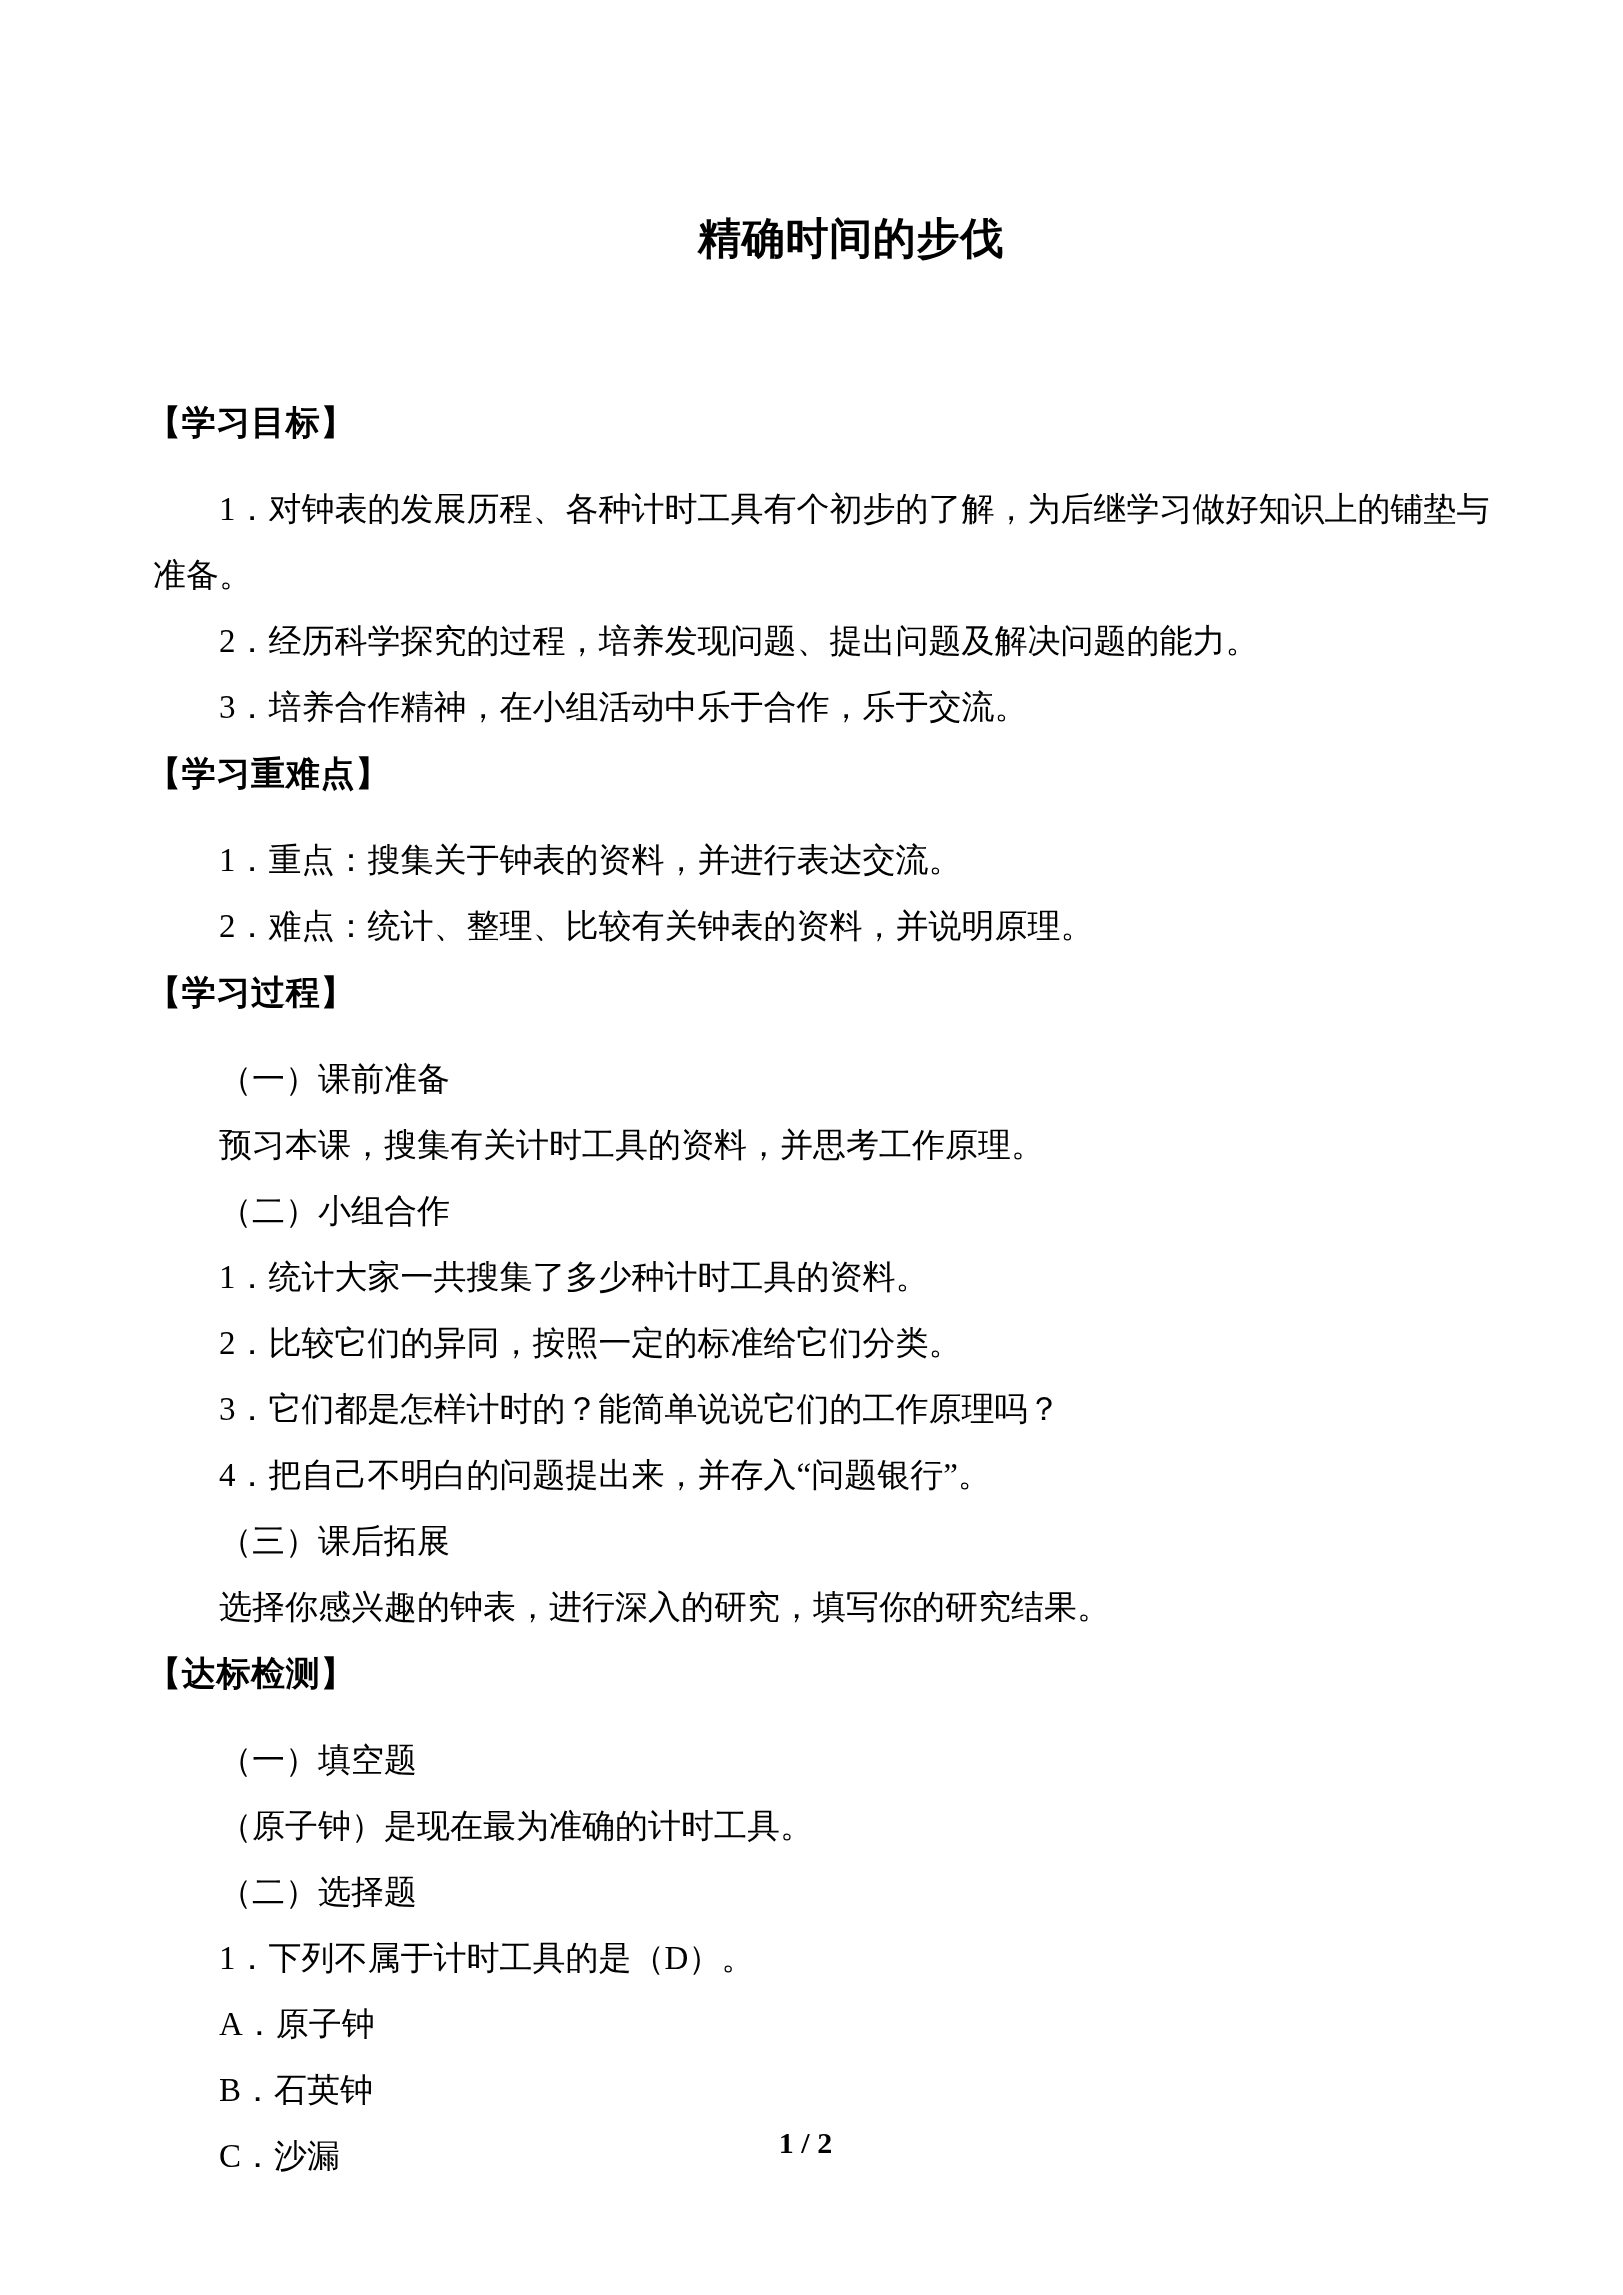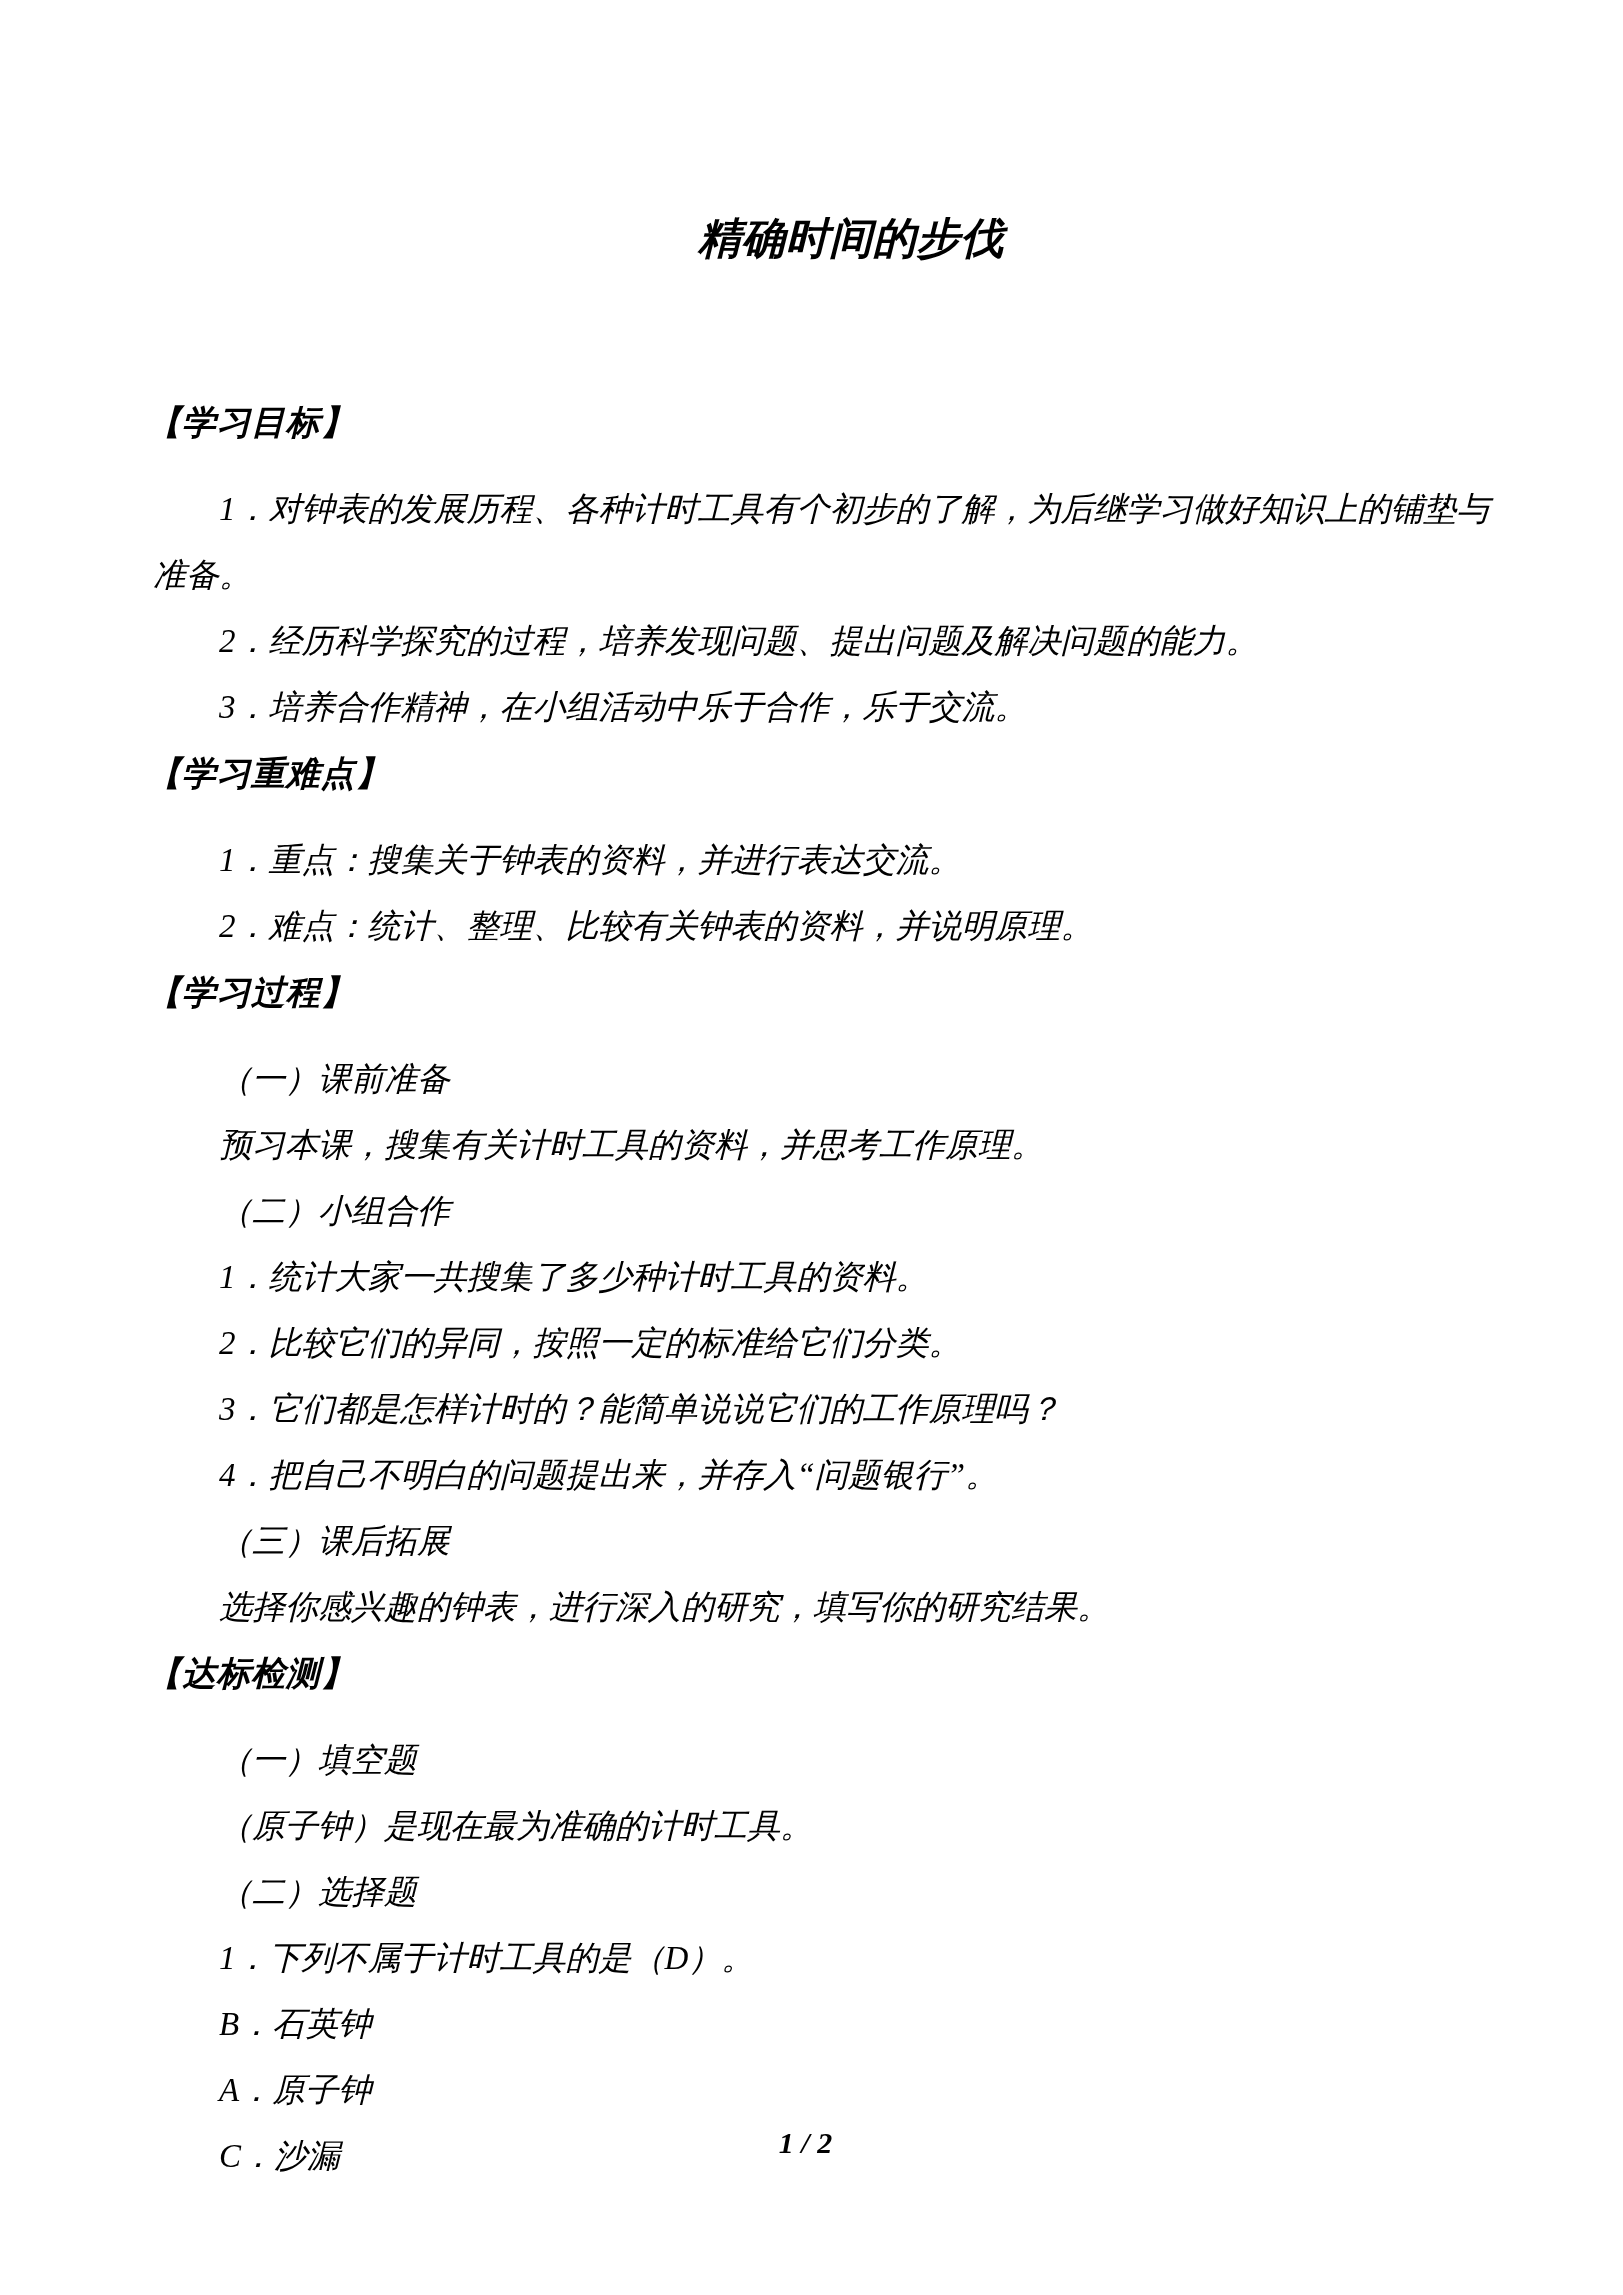--- a/index.html
+++ b/index.html
@@ -11,21 +11,20 @@
     position: relative;
     width: 1623px;
     height: 2295px;
     box-sizing: border-box;
     padding: 0 68px 0 147px;
     background: #ffffff;
     color: #000000;
     overflow: hidden;
     font-family: "Liberation Serif", "DejaVu Serif", serif;
     font-size: 33px;
-    font-style: italic;
   }
   .doc-title {
     margin: 213px 0 0 0;
     font-size: 43px;
     line-height: 52px;
     font-weight: bold;
     text-align: center;
     letter-spacing: 0.7px;
     font-family: "Liberation Serif", "DejaVu Serif", serif;
   }
@@ -88,20 +87,20 @@
   <p class="para">3．它们都是怎样计时的？能简单说说它们的工作原理吗？</p>
   <p class="para">4．把自己不明白的问题提出来，并存入“问题银行”。</p>
   <p class="para">（三）课后拓展</p>
   <p class="para">选择你感兴趣的钟表，进行深入的研究，填写你的研究结果。</p>
 
   <h2 class="sec-heading">【达标检测】</h2>
   <p class="para">（一）填空题</p>
   <p class="para">（原子钟）是现在最为准确的计时工具。</p>
   <p class="para">（二）选择题</p>
   <p class="para">1．下列不属于计时工具的是（D）。</p>
+  <p class="para">A．原子钟</p>
   <p class="para">B．石英钟</p>
-  <p class="para">A．原子钟</p>
   <p class="para">C．沙漏</p>
 
   <div class="page-footer">1 / 2</div>
 
 </div>
 
 
 </body></html>

